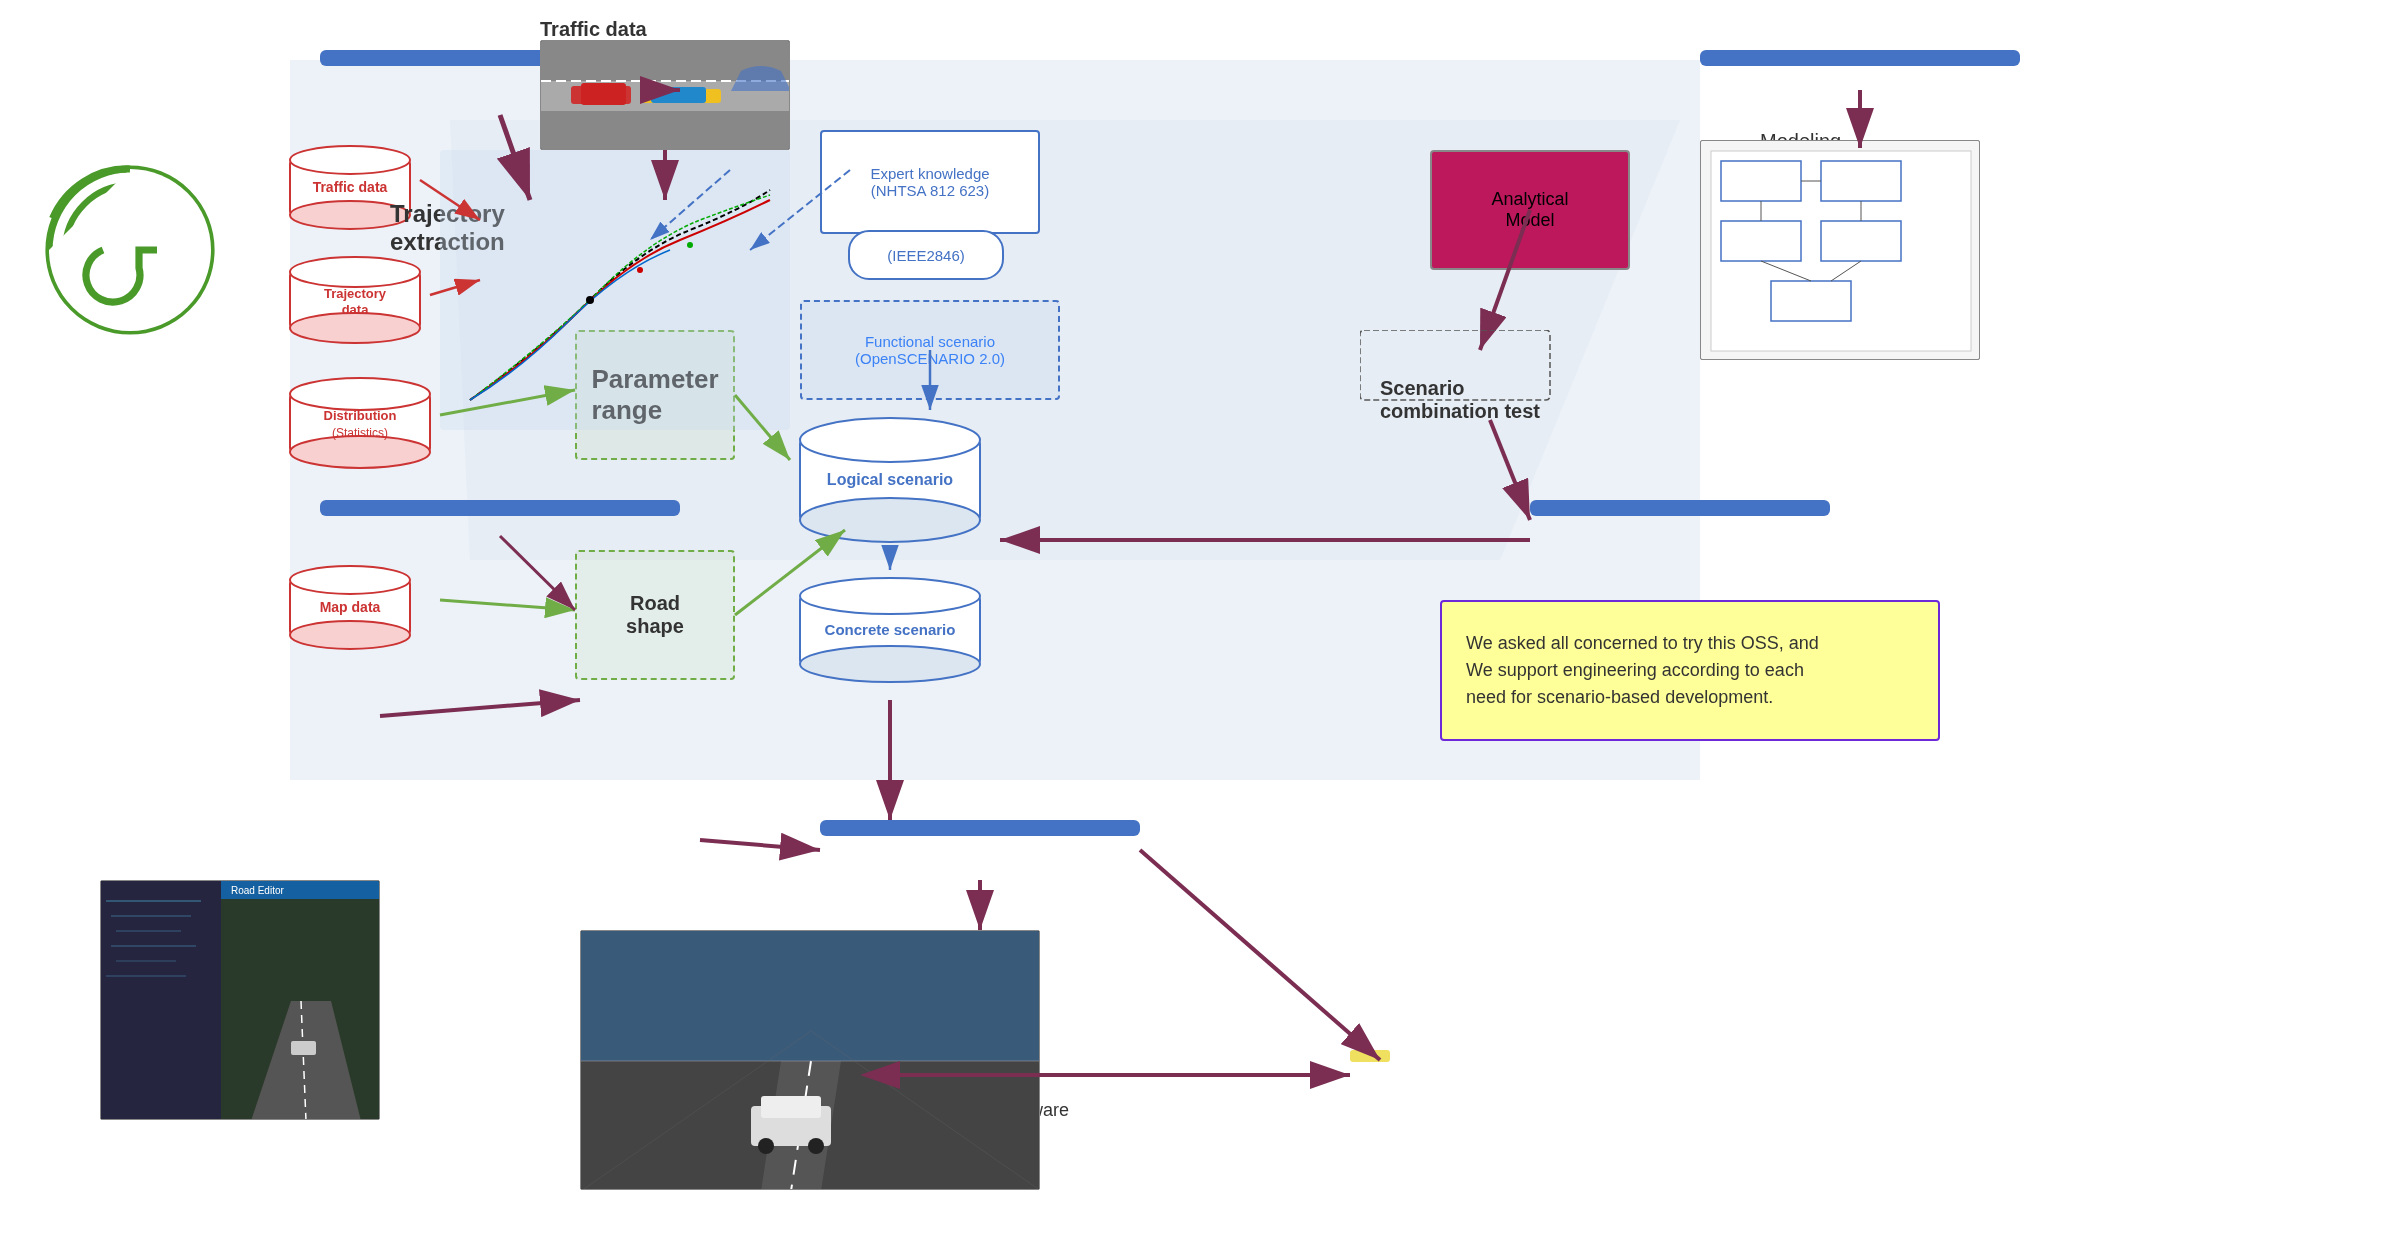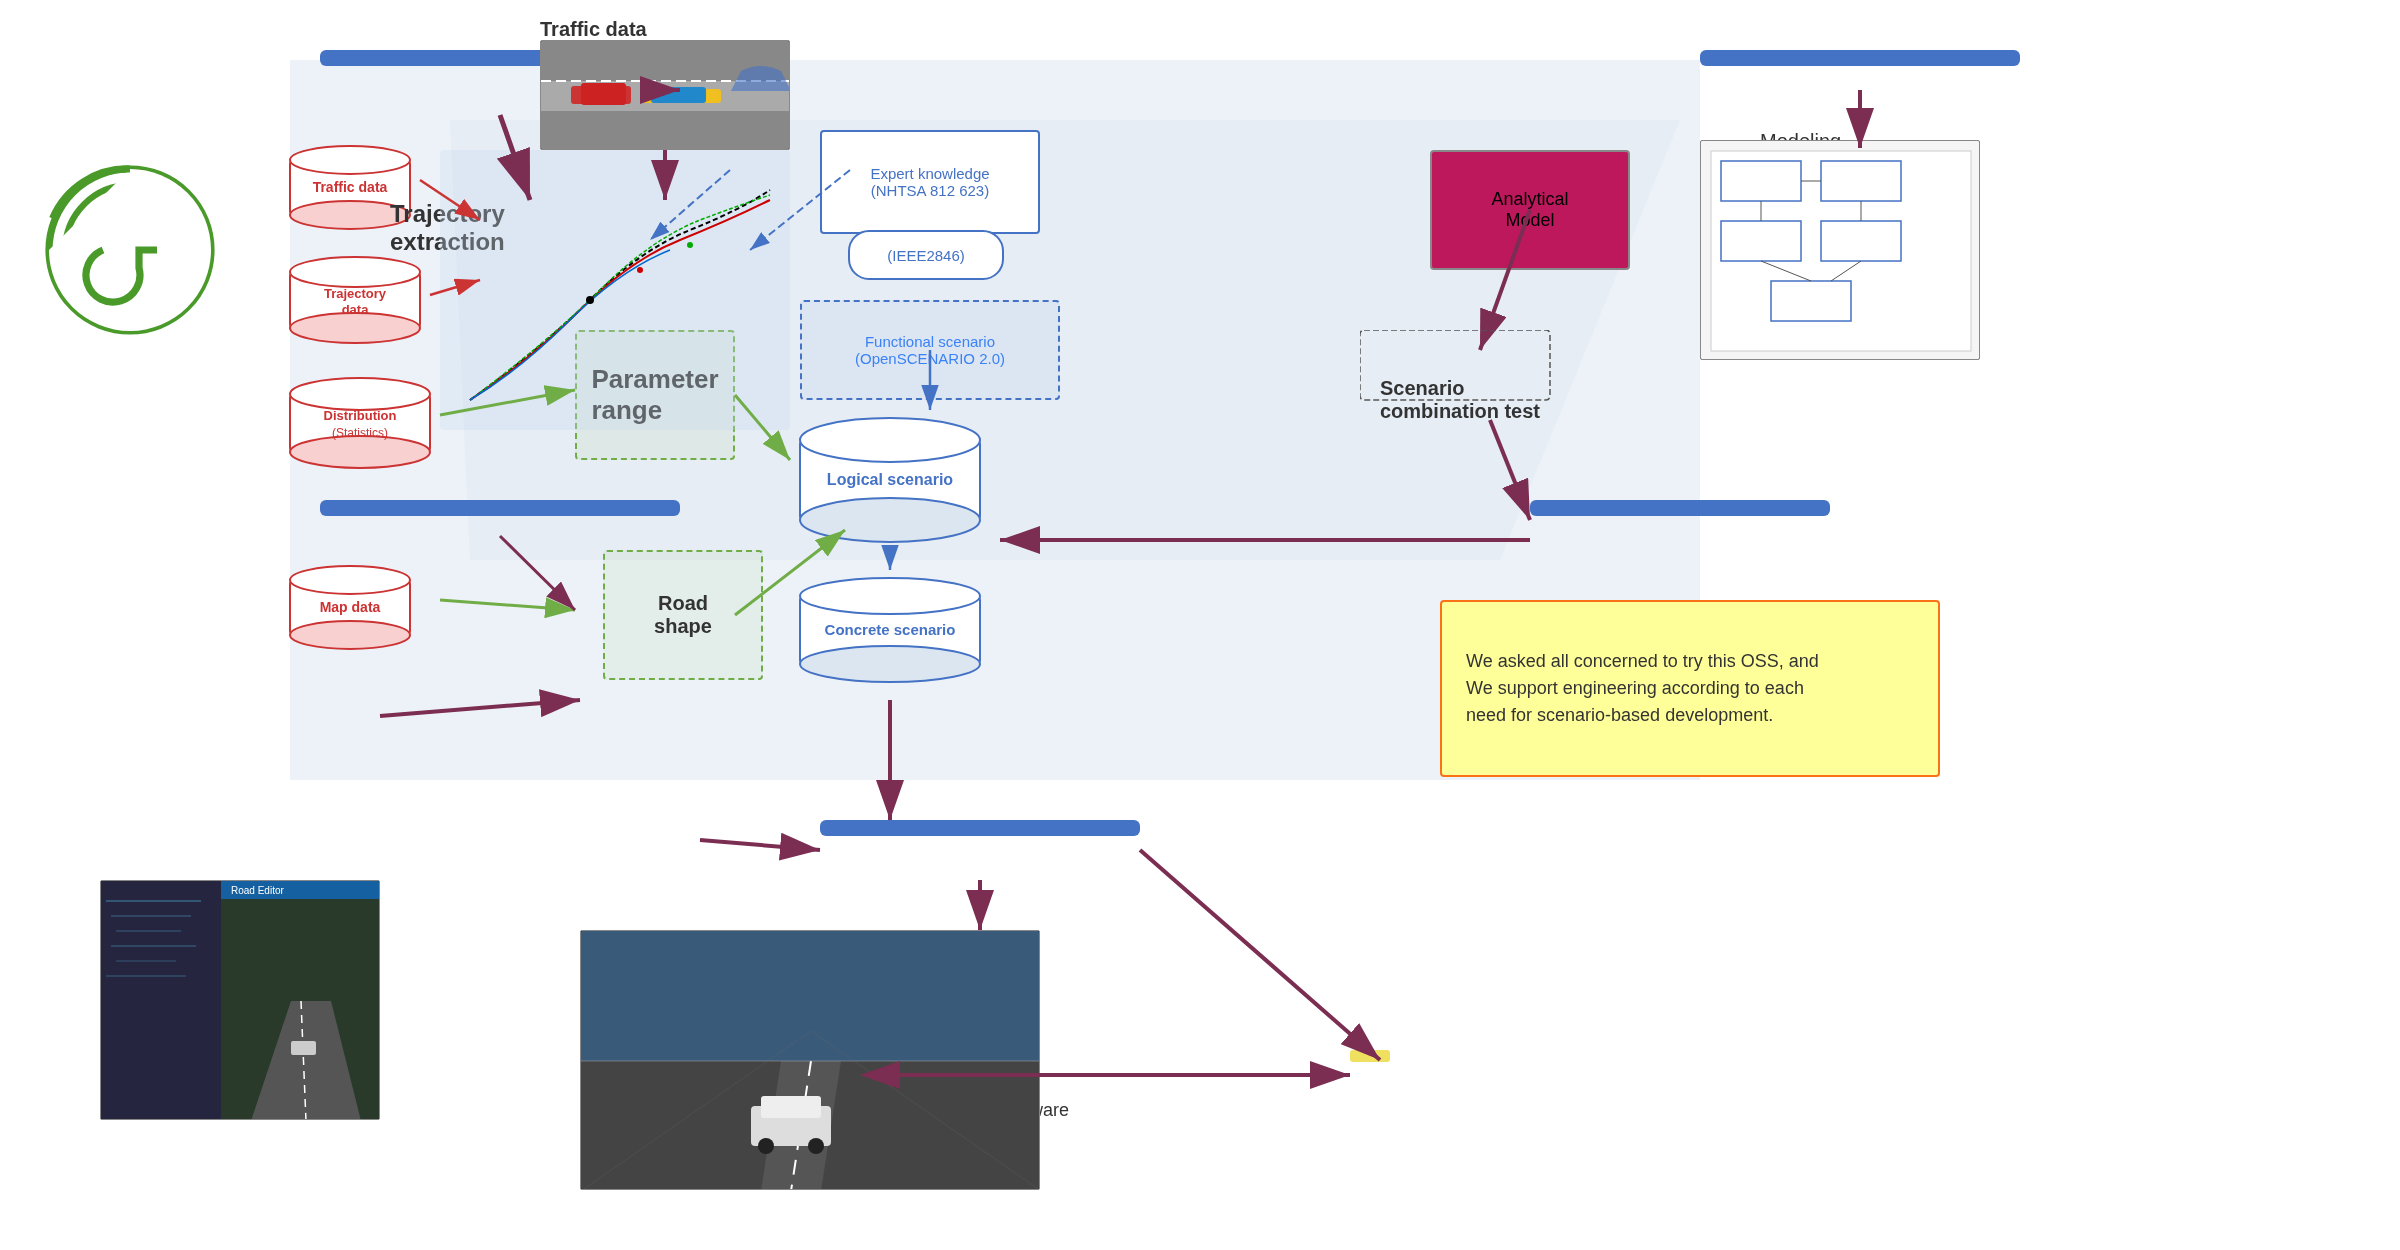--- a/index.html
+++ b/index.html
@@ -46,24 +46,24 @@
       padding: 8px 20px;
       font-size: 22px;
       font-weight: bold;
       text-align: center;
       position: absolute;
     }
 
     
     .yellow-box {
       background: #ffff99;
-      border: 2px solid #f97316;
+      border: 2px solid #6d28d9;
       border-radius: 4px;
       position: absolute;
-      padding: 34px 24px;
+      padding: 16px 24px;
     }
 
     
     .blue-dashed-box {
       position: absolute;
       border: 2px dashed #4472c4;
       border-radius: 4px;
       background: rgba(68,114,196,0.06);
     }
 
@@ -88,21 +88,20 @@
       border: 2px dashed #70ad47;
       background: rgba(112,173,71,0.08);
       border-radius: 4px;
       display: flex;
       align-items: center;
       justify-content: center;
       text-align: center;
       font-size: 20px;
       font-weight: bold;
       color: #333;
-      margin-left: 28px;
     }
 
     
     .param-range-box {
       position: absolute;
       border: 2px dashed #70ad47;
       background: rgba(112,173,71,0.08);
       border-radius: 4px;
       display: flex;
       align-items: center;

